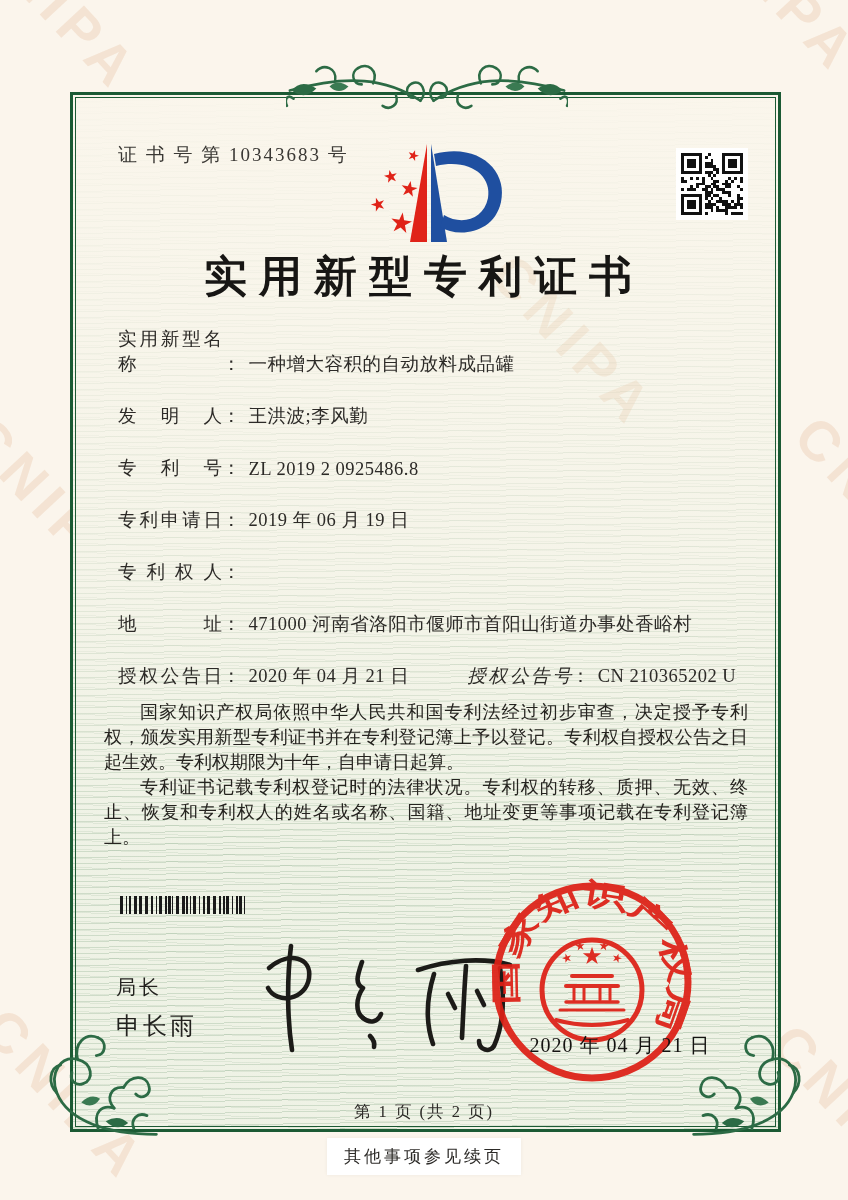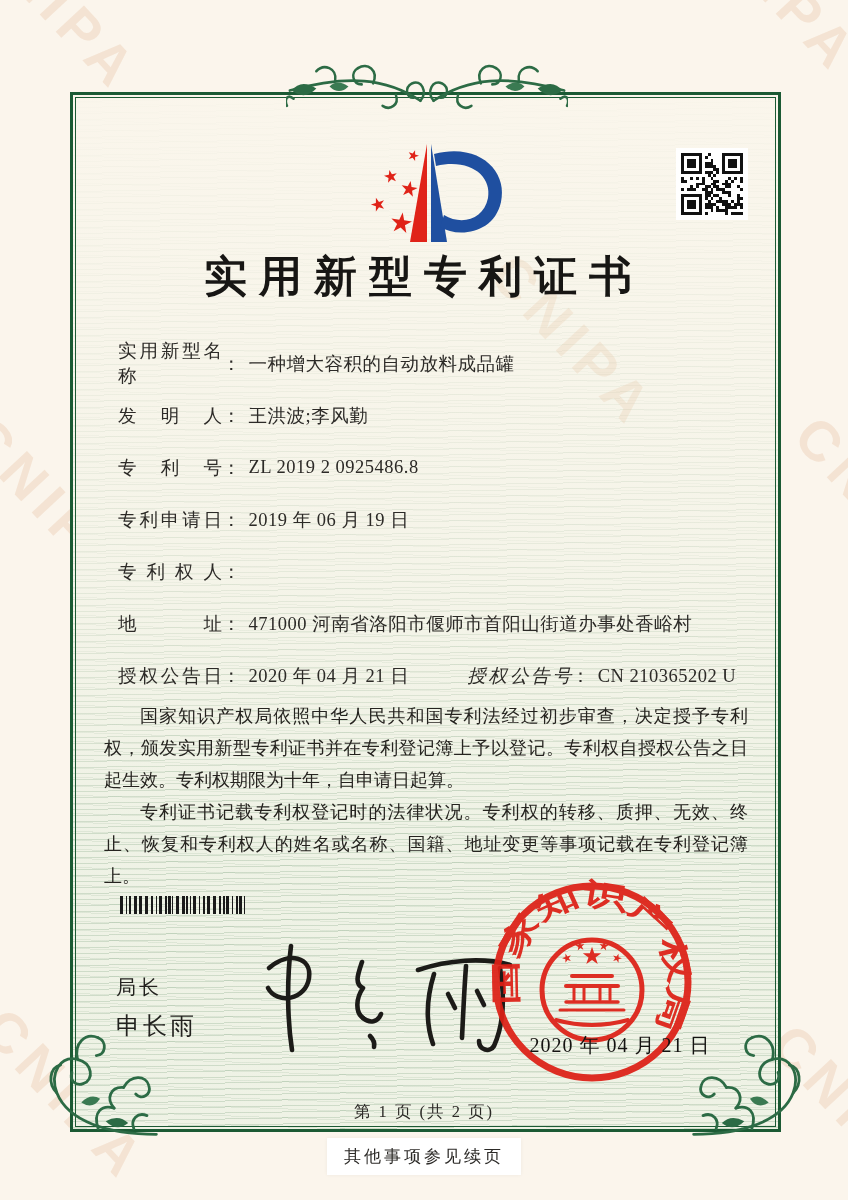--- a/index.html
+++ b/index.html
@@ -59,34 +59,34 @@
     background:#ffffff; padding:5px; z-index:5;
   }
   .title {
     position:absolute; left:0; width:100%; top:248px; z-index:5;
     text-align:center; font-size:43px; font-weight:bold;
     letter-spacing:12px; color:#171614;
   }
 
   
   .fields { position:absolute; left:118px; top:350px; width:600px; z-index:5; }
-  .field-row { display:flex; align-items:center; height:26px; margin-bottom:26px; font-size:18.5px; }
+  .field-row { display:flex; align-items:flex-end; height:26px; margin-bottom:26px; font-size:18.5px; }
   .field-label {
     display:inline-block; width:104px;
     text-align:justify; text-align-last:justify;
     color:#2c2a27; flex:none;
   }
   .field-colon { flex:none; color:#2c2a27; margin-right:8px; }
   .field-value { color:#2c2a27; letter-spacing:0.5px; white-space:nowrap; }
   .grant-no-group { display:flex; align-items:baseline; margin-left:58px; }
 
   
   .body-text {
     position:absolute; left:104px; top:700px; width:644px; z-index:5;
-    font-size:18px; line-height:32px; text-align:justify; color:#25231f;
+    font-size:18px; line-height:25px; text-align:justify; color:#25231f;
   }
   .body-text p { text-indent:2em; }
 
   
   .barcode {
     position:absolute; left:120px; top:896px; width:224px; height:18px;
     display:flex; align-items:stretch; z-index:5;
   }
   .barcode .bar { height:100%; }
 
@@ -174,20 +174,21 @@
     <svg viewBox="0 0 130 130">
         <use href="#flourish-corner"></use>
       </svg>
   </div>
   <div class="ornament" style="left:688px; top:1018px; width:122px; height:122px;">
     <svg viewBox="0 0 130 130">
         <use href="#flourish-corner" transform="scale(-1,1) translate(-130,0)"></use>
       </svg>
   </div>
 
+  <div class="cert-no">证 书 号 第 10343683 号</div>
 
   <div class="logo">
     <svg viewBox="0 0 172 118" width="172" height="118">
 
       <text x="66" y="26" font-size="14" fill="#e02318" transform="rotate(18 66 26)" text-anchor="middle">★</text>
       <text x="46" y="48" font-size="17" fill="#e02318" transform="rotate(-12 46 48)" text-anchor="middle">★</text>
       <text x="62" y="62" font-size="21" fill="#e02318" transform="rotate(10 62 62)" text-anchor="middle">★</text>
       <text x="34" y="76" font-size="18" fill="#e02318" transform="rotate(-18 34 76)" text-anchor="middle">★</text>
       <text x="54" y="98" font-size="27" fill="#e02318" transform="rotate(8 54 98)" text-anchor="middle">★</text>
 

